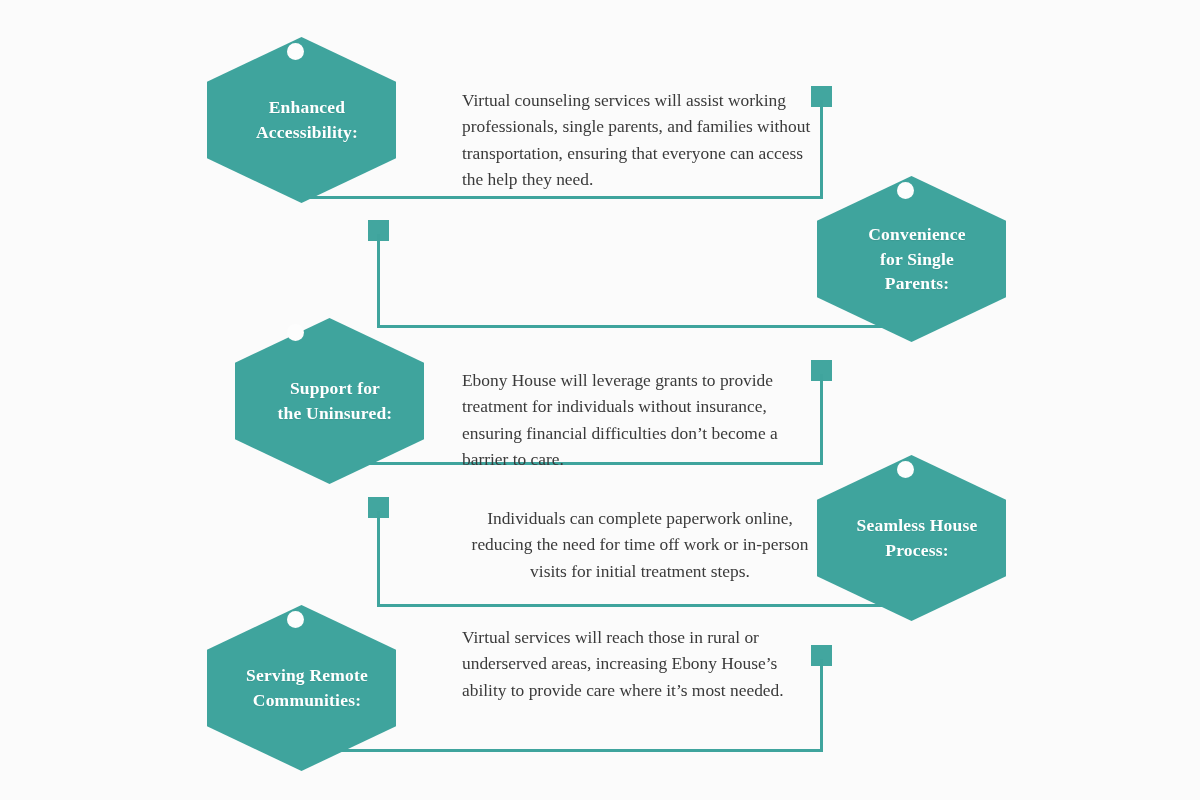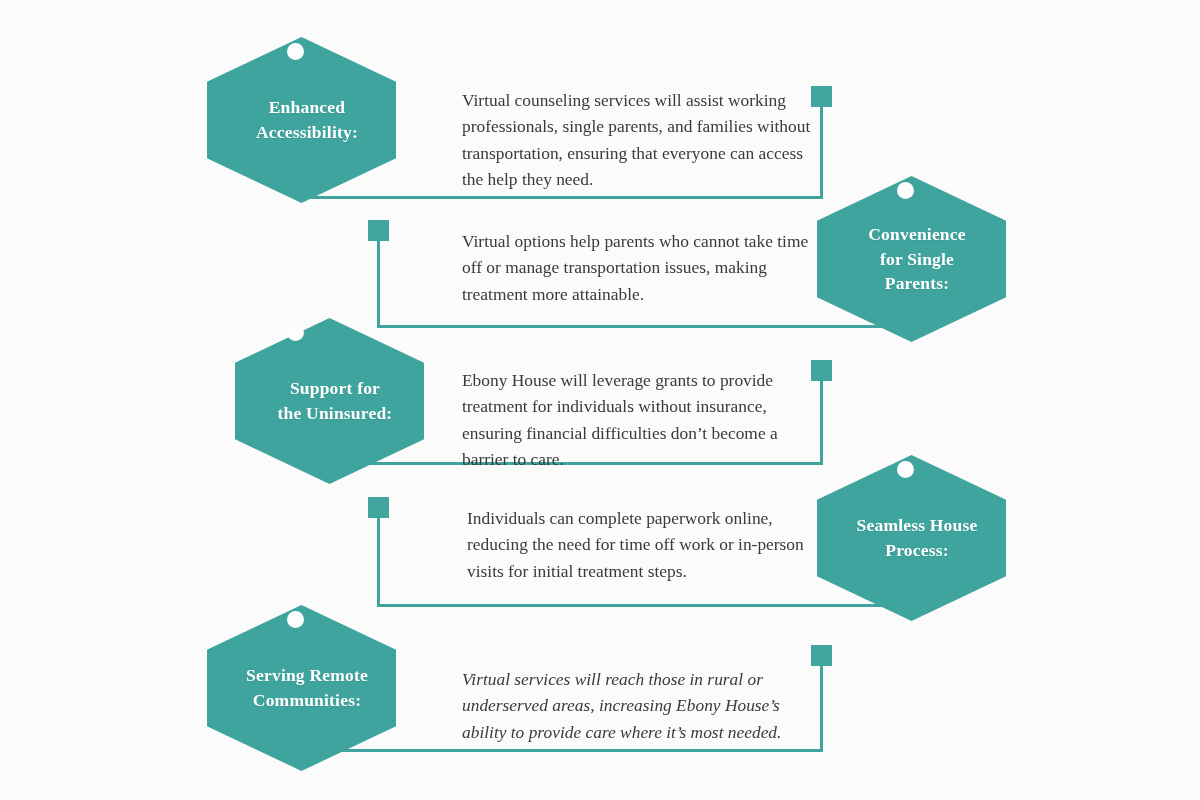--- a/index.html
+++ b/index.html
@@ -97,21 +97,20 @@
 
   <div class="sq" style="left:368px; top:220px;"></div>
   <div class="vline" style="left:377px; top:234px; height:93px;"></div>
   <div class="hline" style="left:377px; top:325px; width:506px;"></div>
 
   <div class="hex" style="left:817px; top:176px;">
     <div class="hex-label"><span>Convenience</span><br><span>for Single</span><br><span>Parents:</span></div>
   </div>
   <div class="hex-dot" style="left:897px; top:182px;"></div>
 
-  <div class="para" style="left:418px; top:228px; width:350px;">Virtual options help parents who cannot take time off or manage transportation issues, making treatment more attainable.</div>
 
   <div class="sq" style="left:811px; top:360px;"></div>
   <div class="vline" style="left:820px; top:374px; height:90px;"></div>
   <div class="hline" style="left:317px; top:462px; width:506px;"></div>
 
   <div class="hex" style="left:207px; top:318px;margin-left:28px;">
     <div class="hex-label"><span>Support for</span><br><span>the Uninsured:</span></div>
   </div>
   <div class="hex-dot" style="left:287px; top:324px;"></div>
 
@@ -119,26 +118,26 @@
 
   <div class="sq" style="left:368px; top:497px;"></div>
   <div class="vline" style="left:377px; top:511px; height:95px;"></div>
   <div class="hline" style="left:377px; top:604px; width:506px;"></div>
 
   <div class="hex" style="left:817px; top:455px;">
     <div class="hex-label"><span>Seamless House</span><br><span>Process:</span></div>
   </div>
   <div class="hex-dot" style="left:897px; top:461px;"></div>
 
-  <div class="para" style="left:423px; top:505px; width:370px;">Individuals can complete paperwork online, reducing the need for time off work or in-person visits for initial treatment steps.</div>
+  <div class="para" style="left:411px; top:505px; width:370px;text-align:center;">Individuals can complete paperwork online, reducing the need for time off work or in-person visits for initial treatment steps.</div>
 
   <div class="sq" style="left:811px; top:645px;"></div>
   <div class="vline" style="left:820px; top:659px; height:92px;"></div>
   <div class="hline" style="left:315px; top:749px; width:508px;"></div>
 
   <div class="hex" style="left:207px; top:605px;">
     <div class="hex-label"><span>Serving Remote</span><br><span>Communities:</span></div>
   </div>
   <div class="hex-dot" style="left:287px; top:611px;"></div>
 
-  <div class="para" style="left:418px; top:666px; width:355px;font-style:italic;">Virtual services will reach those in rural or underserved areas, increasing Ebony House’s ability to provide care where it’s most needed.</div>
+  <div class="para" style="left:418px; top:624px; width:355px;">Virtual services will reach those in rural or underserved areas, increasing Ebony House’s ability to provide care where it’s most needed.</div>
 
 </div>
 
 </body></html>

